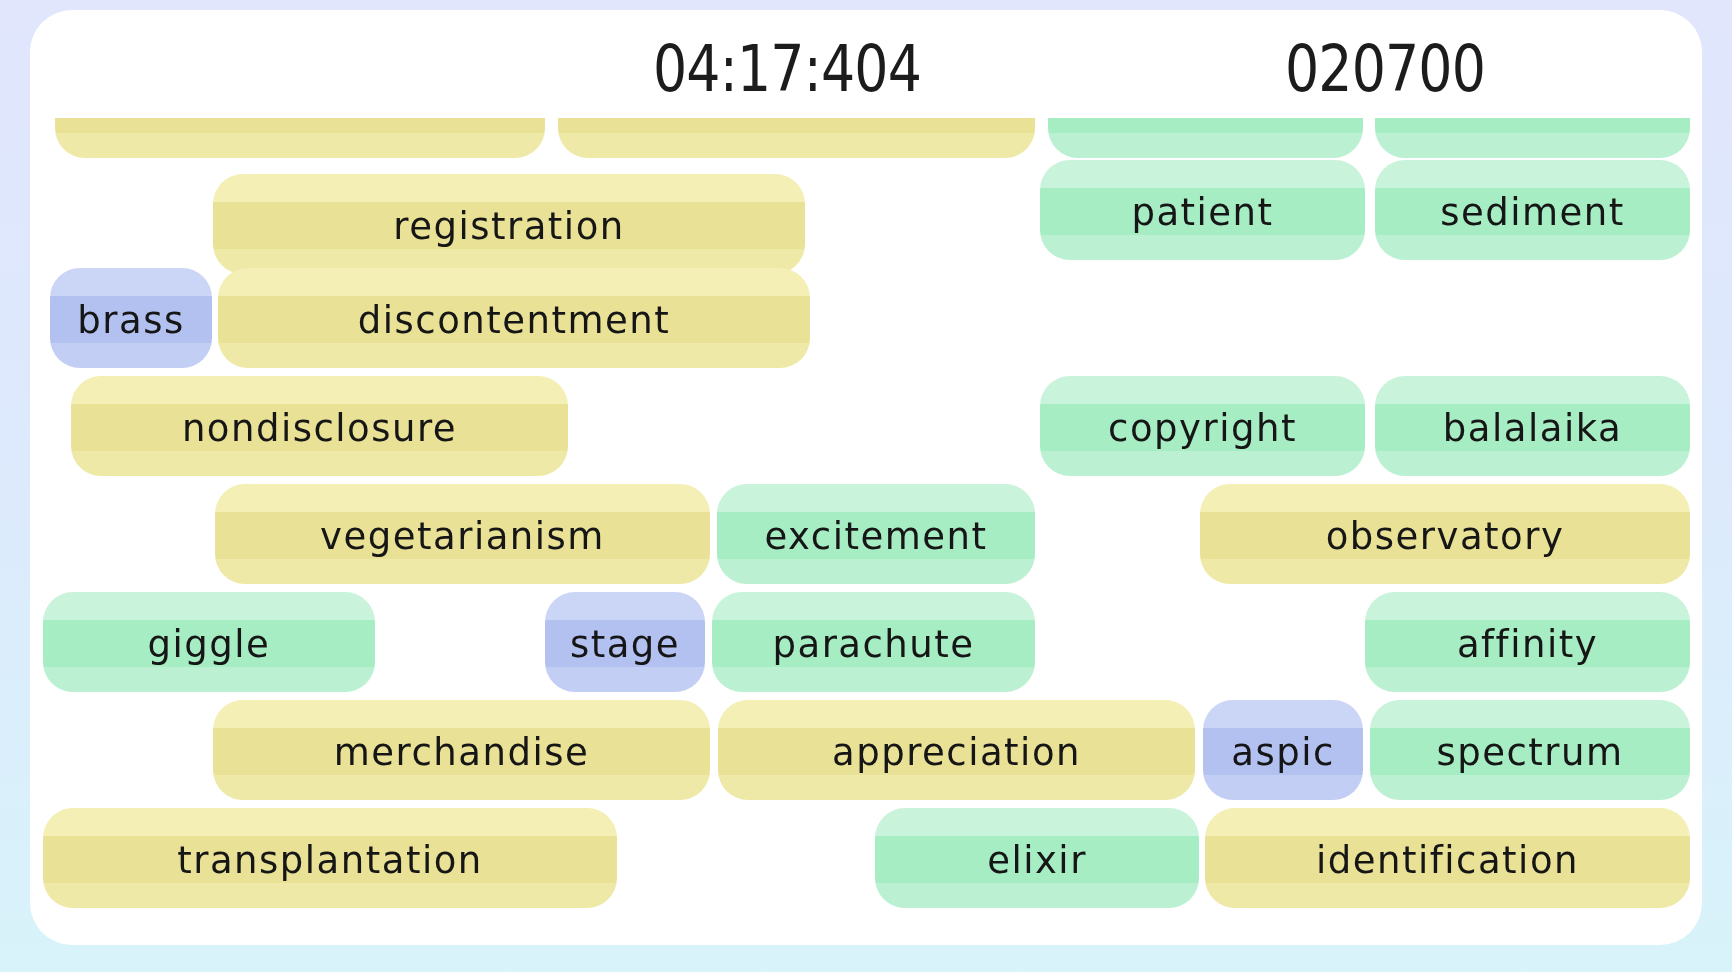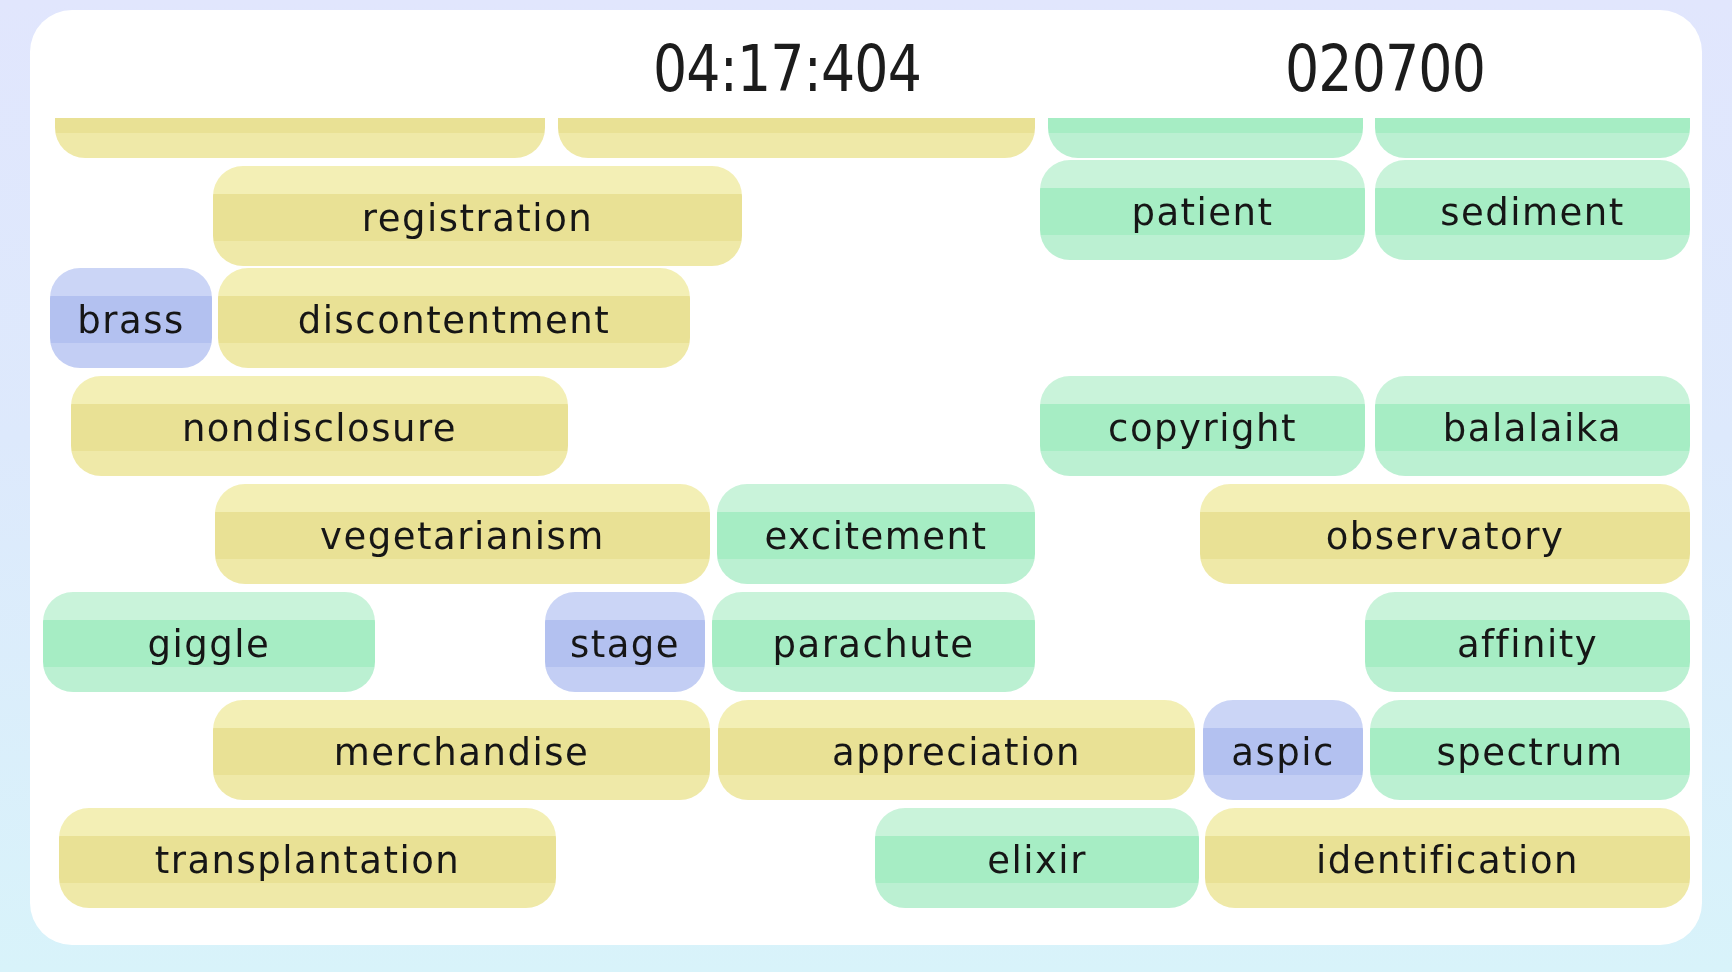--- a/index.html
+++ b/index.html
@@ -100,33 +100,33 @@
       </div>
       <div class="pill" style="left: 528px; top: -60px; width: 477px; background: linear-gradient(rgb(243, 239, 181) 0%, rgb(243, 239, 181) 28%, rgb(233, 225, 149) 28%, rgb(233, 225, 149) 75%, rgb(239, 233, 168) 75%, rgb(239, 233, 168) 100%);">
         <span></span>
       </div>
       <div class="pill" style="left: 1018px; top: -60px; width: 315px; background: linear-gradient(rgb(201, 243, 218) 0%, rgb(201, 243, 218) 28%, rgb(166, 237, 196) 28%, rgb(166, 237, 196) 75%, rgb(187, 240, 210) 75%, rgb(187, 240, 210) 100%);">
         <span></span>
       </div>
       <div class="pill" style="left: 1345px; top: -60px; width: 315px; background: linear-gradient(rgb(201, 243, 218) 0%, rgb(201, 243, 218) 28%, rgb(166, 237, 196) 28%, rgb(166, 237, 196) 75%, rgb(187, 240, 210) 75%, rgb(187, 240, 210) 100%);">
         <span></span>
       </div>
-      <div class="pill" style="left: 183px; top: 48px; width: 529px; background: linear-gradient(rgb(243, 239, 181) 0%, rgb(243, 239, 181) 28%, rgb(233, 225, 149) 28%, rgb(233, 225, 149) 75%, rgb(239, 233, 168) 75%, rgb(239, 233, 168) 100%);">
+      <div class="pill" style="left: 183px; top: 56px; width: 592px; background: linear-gradient(rgb(243, 239, 181) 0%, rgb(243, 239, 181) 28%, rgb(233, 225, 149) 28%, rgb(233, 225, 149) 75%, rgb(239, 233, 168) 75%, rgb(239, 233, 168) 100%);">
         <span>registration</span>
       </div>
       <div class="pill" style="left: 1010px; top: 42px; width: 325px; background: linear-gradient(rgb(201, 243, 218) 0%, rgb(201, 243, 218) 28%, rgb(166, 237, 196) 28%, rgb(166, 237, 196) 75%, rgb(187, 240, 210) 75%, rgb(187, 240, 210) 100%);">
         <span>patient</span>
       </div>
       <div class="pill" style="left: 1345px; top: 42px; width: 315px; background: linear-gradient(rgb(201, 243, 218) 0%, rgb(201, 243, 218) 28%, rgb(166, 237, 196) 28%, rgb(166, 237, 196) 75%, rgb(187, 240, 210) 75%, rgb(187, 240, 210) 100%);">
         <span>sediment</span>
       </div>
       <div class="pill" style="left: 20px; top: 150px; width: 162px; background: linear-gradient(rgb(203, 213, 246) 0%, rgb(203, 213, 246) 28%, rgb(179, 193, 240) 28%, rgb(179, 193, 240) 75%, rgb(195, 206, 244) 75%, rgb(195, 206, 244) 100%);">
         <span>brass</span>
       </div>
-      <div class="pill" style="left: 188px; top: 150px; width: 472px; background: linear-gradient(rgb(243, 239, 181) 0%, rgb(243, 239, 181) 28%, rgb(233, 225, 149) 28%, rgb(233, 225, 149) 75%, rgb(239, 233, 168) 75%, rgb(239, 233, 168) 100%);">
+      <div class="pill" style="left: 188px; top: 150px; width: 592px; background: linear-gradient(rgb(243, 239, 181) 0%, rgb(243, 239, 181) 28%, rgb(233, 225, 149) 28%, rgb(233, 225, 149) 75%, rgb(239, 233, 168) 75%, rgb(239, 233, 168) 100%);">
         <span>discontentment</span>
       </div>
       <div class="pill" style="left: 13px; top: 258px; width: 497px; background: linear-gradient(rgb(243, 239, 181) 0%, rgb(243, 239, 181) 28%, rgb(233, 225, 149) 28%, rgb(233, 225, 149) 75%, rgb(239, 233, 168) 75%, rgb(239, 233, 168) 100%); margin-left: 28px;">
         <span>nondisclosure</span>
       </div>
       <div class="pill" style="left: 1010px; top: 258px; width: 325px; background: linear-gradient(rgb(201, 243, 218) 0%, rgb(201, 243, 218) 28%, rgb(166, 237, 196) 28%, rgb(166, 237, 196) 75%, rgb(187, 240, 210) 75%, rgb(187, 240, 210) 100%);">
         <span>copyright</span>
       </div>
       <div class="pill" style="left: 1345px; top: 258px; width: 315px; background: linear-gradient(rgb(201, 243, 218) 0%, rgb(201, 243, 218) 28%, rgb(166, 237, 196) 28%, rgb(166, 237, 196) 75%, rgb(187, 240, 210) 75%, rgb(187, 240, 210) 100%);">
         <span>balalaika</span>
@@ -157,21 +157,21 @@
       </div>
       <div class="pill" style="left: 688px; top: 582px; width: 477px; background: linear-gradient(rgb(243, 239, 181) 0%, rgb(243, 239, 181) 28%, rgb(233, 225, 149) 28%, rgb(233, 225, 149) 75%, rgb(239, 233, 168) 75%, rgb(239, 233, 168) 100%);">
         <span>appreciation</span>
       </div>
       <div class="pill" style="left: 1173px; top: 582px; width: 160px; background: linear-gradient(rgb(203, 213, 246) 0%, rgb(203, 213, 246) 28%, rgb(179, 193, 240) 28%, rgb(179, 193, 240) 75%, rgb(195, 206, 244) 75%, rgb(195, 206, 244) 100%);">
         <span>aspic</span>
       </div>
       <div class="pill" style="left: 1340px; top: 582px; width: 320px; background: linear-gradient(rgb(201, 243, 218) 0%, rgb(201, 243, 218) 28%, rgb(166, 237, 196) 28%, rgb(166, 237, 196) 75%, rgb(187, 240, 210) 75%, rgb(187, 240, 210) 100%);">
         <span>spectrum</span>
       </div>
-      <div class="pill" style="left: 13px; top: 690px; width: 497px; background: linear-gradient(rgb(243, 239, 181) 0%, rgb(243, 239, 181) 28%, rgb(233, 225, 149) 28%, rgb(233, 225, 149) 75%, rgb(239, 233, 168) 75%, rgb(239, 233, 168) 100%); margin-left: 16px;">
+      <div class="pill" style="left: 13px; top: 690px; width: 574px; background: linear-gradient(rgb(243, 239, 181) 0%, rgb(243, 239, 181) 28%, rgb(233, 225, 149) 28%, rgb(233, 225, 149) 75%, rgb(239, 233, 168) 75%, rgb(239, 233, 168) 100%);">
         <span>transplantation</span>
       </div>
       <div class="pill" style="left: 845px; top: 690px; width: 324px; background: linear-gradient(rgb(201, 243, 218) 0%, rgb(201, 243, 218) 28%, rgb(166, 237, 196) 28%, rgb(166, 237, 196) 75%, rgb(187, 240, 210) 75%, rgb(187, 240, 210) 100%);">
         <span>elixir</span>
       </div>
       <div class="pill" style="left: 1175px; top: 690px; width: 485px; background: linear-gradient(rgb(243, 239, 181) 0%, rgb(243, 239, 181) 28%, rgb(233, 225, 149) 28%, rgb(233, 225, 149) 75%, rgb(239, 233, 168) 75%, rgb(239, 233, 168) 100%);">
         <span>identification</span>
       </div>
     </div>
 </div>

